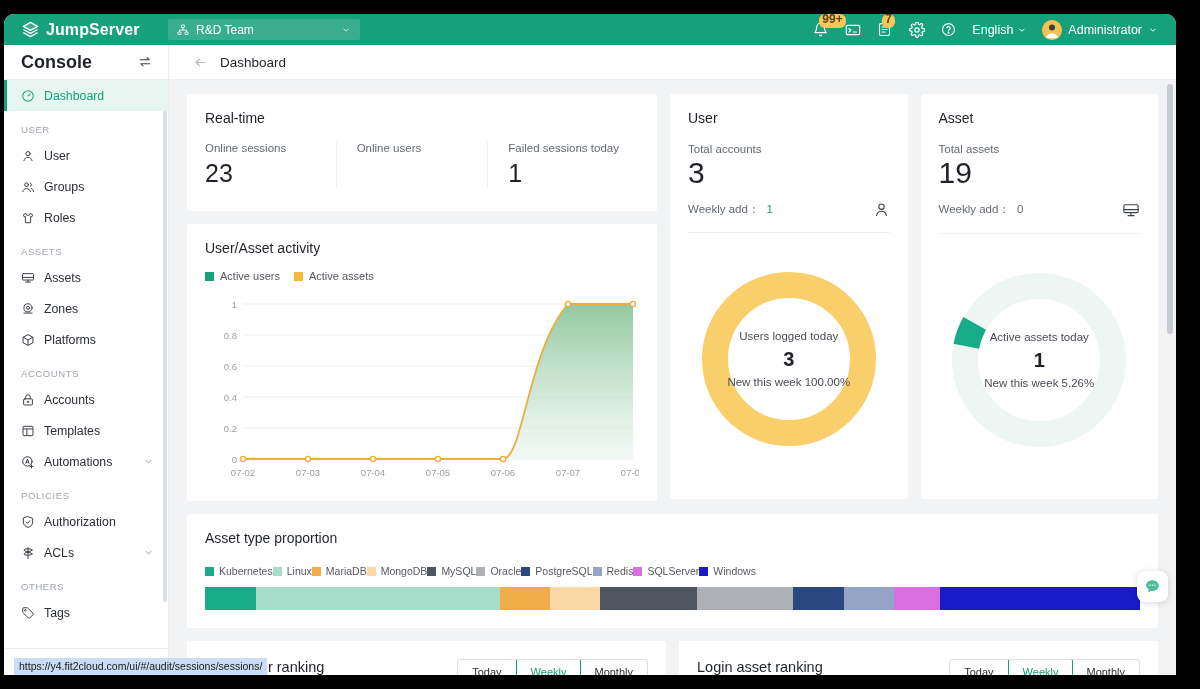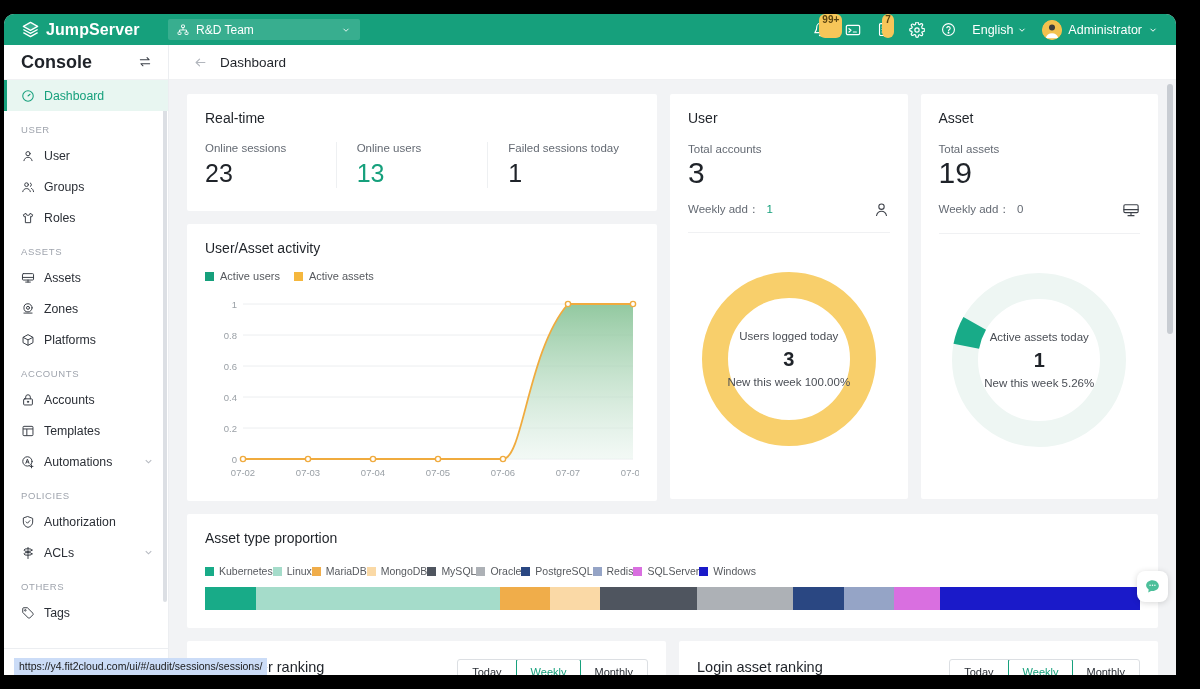--- a/index.html
+++ b/index.html
@@ -32,21 +32,21 @@
     border-radius: 2px;
     display: flex; align-items: center; gap: 7px;
     padding: 0 9px; color: #fff; font-size: 12px;
   }
   .org-select .chev { margin-left: auto; opacity: .85; }
   .top-right { margin-left: auto; display: flex; align-items: center; gap: 15px; padding-right: 18px; color: #fff; }
   .ticon { position: relative; display: flex; align-items: center; justify-content: center; width: 17px; height: 17px; }
   .badge {
     position: absolute; top: -7px; left: 7px;
     background: #f6c659; color: #5a4410;
-    font-size: 10px; line-height: 11px; height: 24px;
+    font-size: 12px; line-height: 11px; height: 14px;
     border-radius: 6px; padding: 0 3px; font-weight: bold;
     white-space: nowrap;
   }
   .badge.sm { left: 6px; }
   .lang { display: flex; align-items: center; gap: 4px; font-size: 12.5px; }
   .user-wrap { display: flex; align-items: center; gap: 6px; font-size: 12.5px; }
   .avatar {
     width: 20px; height: 20px; border-radius: 50%;
     background: #f2c14e; display: flex; align-items: center; justify-content: center;
     overflow: hidden; flex: 0 0 20px;
@@ -449,21 +449,20 @@
 
             <div class="card rt">
               <div class="card-title">Real-time</div>
               <div class="rt-stats">
                 <div class="rt-cell">
                   <div class="rt-label">Online sessions</div>
                   <div class="rt-value">23</div>
                 </div>
                 <div class="rt-cell">
                   <div class="rt-label">Online users</div>
-                  <div class="rt-value green">13</div>
                 </div>
                 <div class="rt-cell">
                   <div class="rt-label">Failed sessions today</div>
                   <div class="rt-value">1</div>
                 </div>
               </div>
             </div>
 
             <div class="card activity">
               <div class="card-title">User/Asset activity</div>

